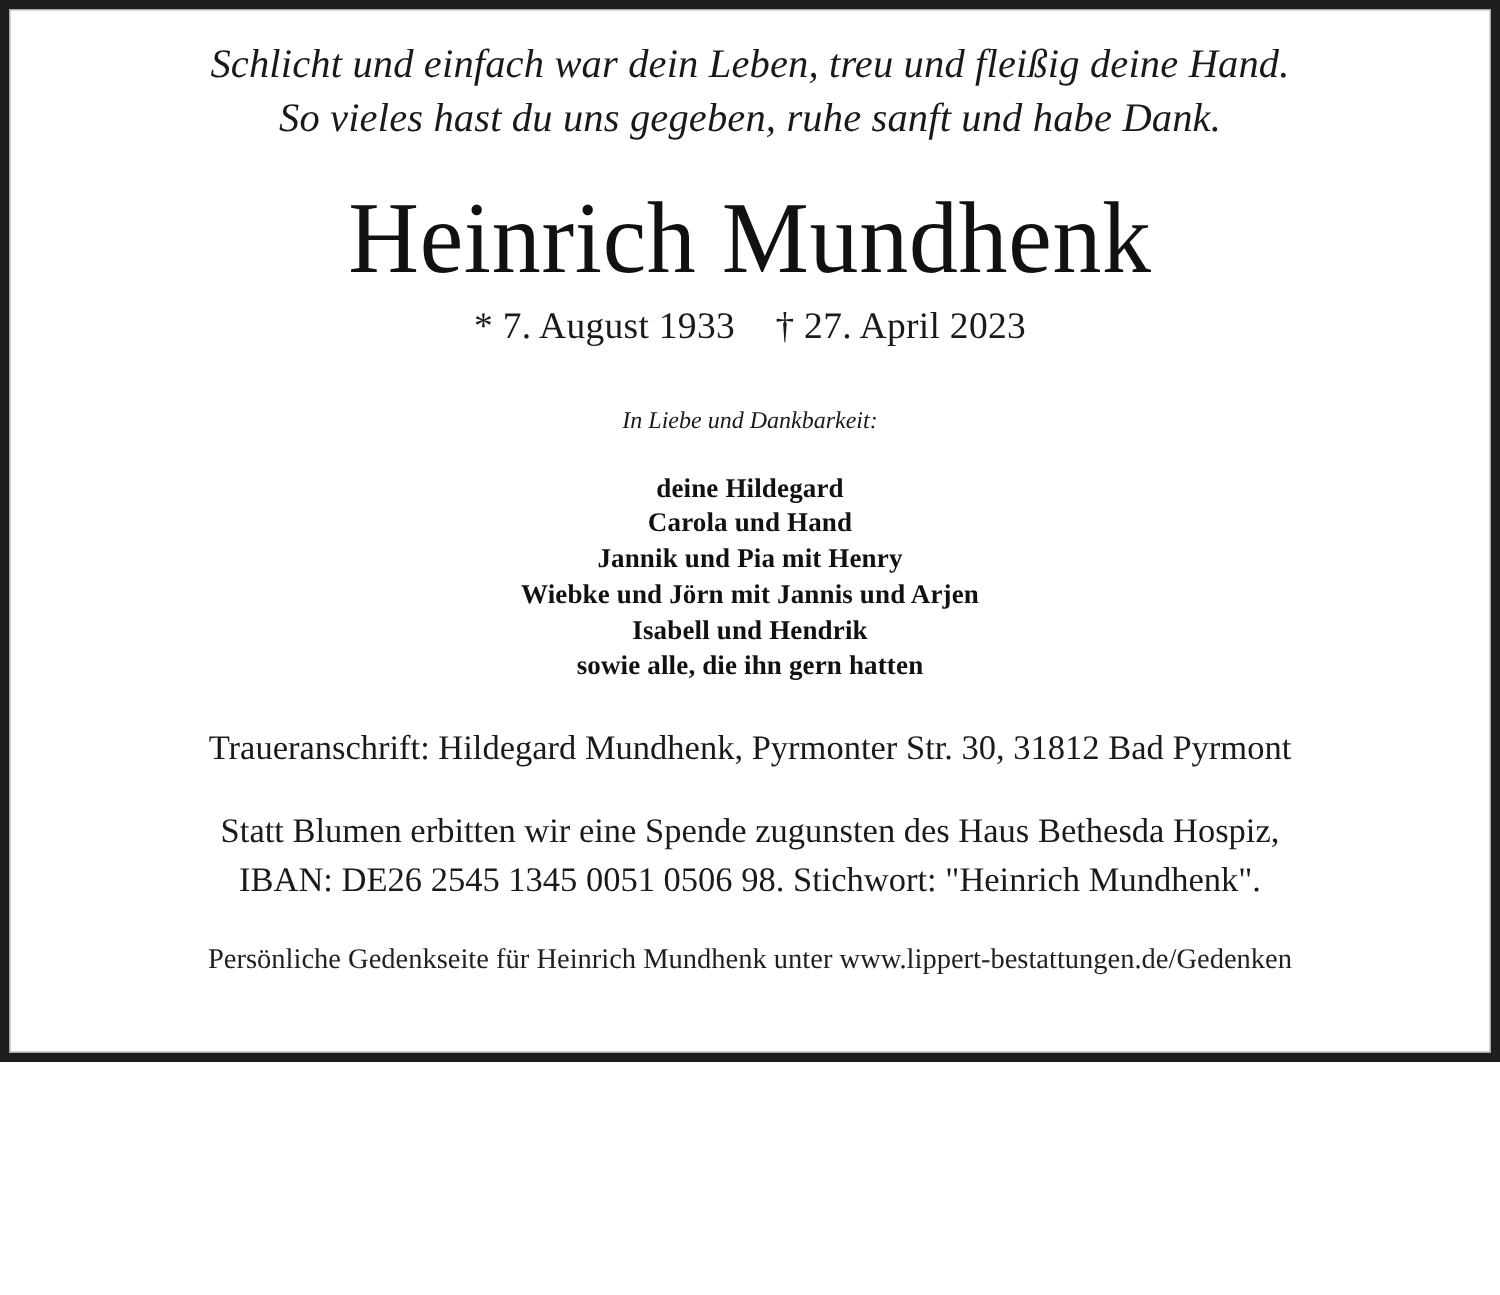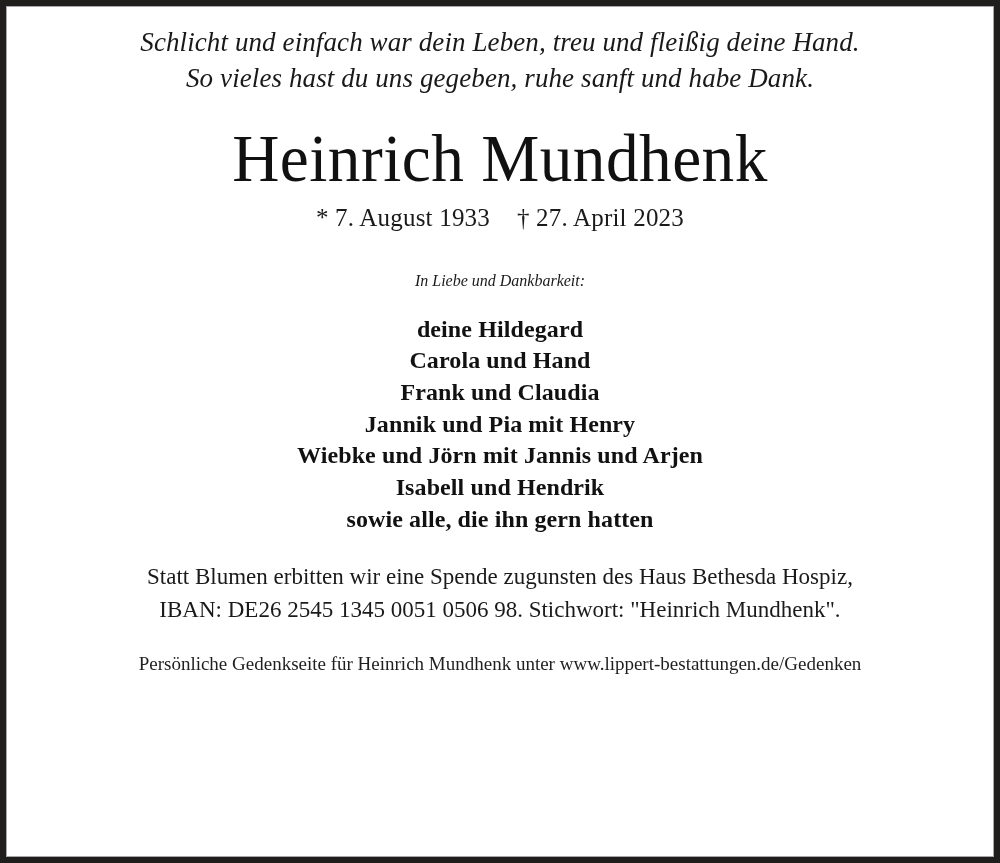--- a/index.html
+++ b/index.html
@@ -13,21 +13,21 @@
     background: #ffffff;
     font-family: "Liberation Serif", "DejaVu Serif", serif;
     color: #1a1a1a;
     overflow: hidden;
   }
 
   
   #obituary-frame {
     box-sizing: border-box;
     width: 1000px;
-    height: 863px;
+    height: 708px;
     border: 6px solid #201d1d;
     background: #a21caf;
     position: relative;
   }
   
   #obituary-inner {
     box-sizing: border-box;
     width: 100%;
     height: 100%;
     border: 1px solid #a9a7ac;
@@ -88,21 +88,21 @@
     color: #1a1a1a;
     font-style: italic;
   }
 
   
   #mourners {
     list-style: none;
     margin: 24px 0 0 0;
     padding: 0;
     font-weight: bold;
-    font-size: 24px;
+    font-size: 18px;
     line-height: 1.32;
     color: #111111;
     letter-spacing: 0.1px;
   }
   #mourners li {
     white-space: nowrap;
   }
 
   
   #mourning-address {
@@ -166,27 +166,27 @@
         <span class="date-sep"></span>
         <span>†</span>
         <span>27. April 2023</span>
       </div>
 
       <div id="dedication">In Liebe und Dankbarkeit:</div>
 
       <ul id="mourners">
         <li>deine Hildegard</li>
         <li>Carola und Hand</li>
-        <li>Frank und Claudia</li>
         <li>Jannik und Pia mit Henry</li>
         <li>Wiebke und Jörn mit Jannis und Arjen</li>
         <li>Isabell und Hendrik</li>
         <li>sowie alle, die ihn gern hatten</li>
       </ul>
 
+      <div id="mourning-address">Traueranschrift: Hildegard Mundhenk, Pyrmonter Str. 30, 31812 Bad Pyrmont</div>
 
 
       <div id="donation">
         <span class="para-line">Statt Blumen erbitten wir eine Spende zugunsten des Haus Bethesda Hospiz,</span>
         <span class="para-line">IBAN: DE26 2545 1345 0051 0506 98. Stichwort: "Heinrich Mundhenk".</span>
       </div>
 
       <div id="memorial-footer">Persönliche Gedenkseite für Heinrich Mundhenk unter www.lippert-bestattungen.de/Gedenken</div>
 
     </div>

